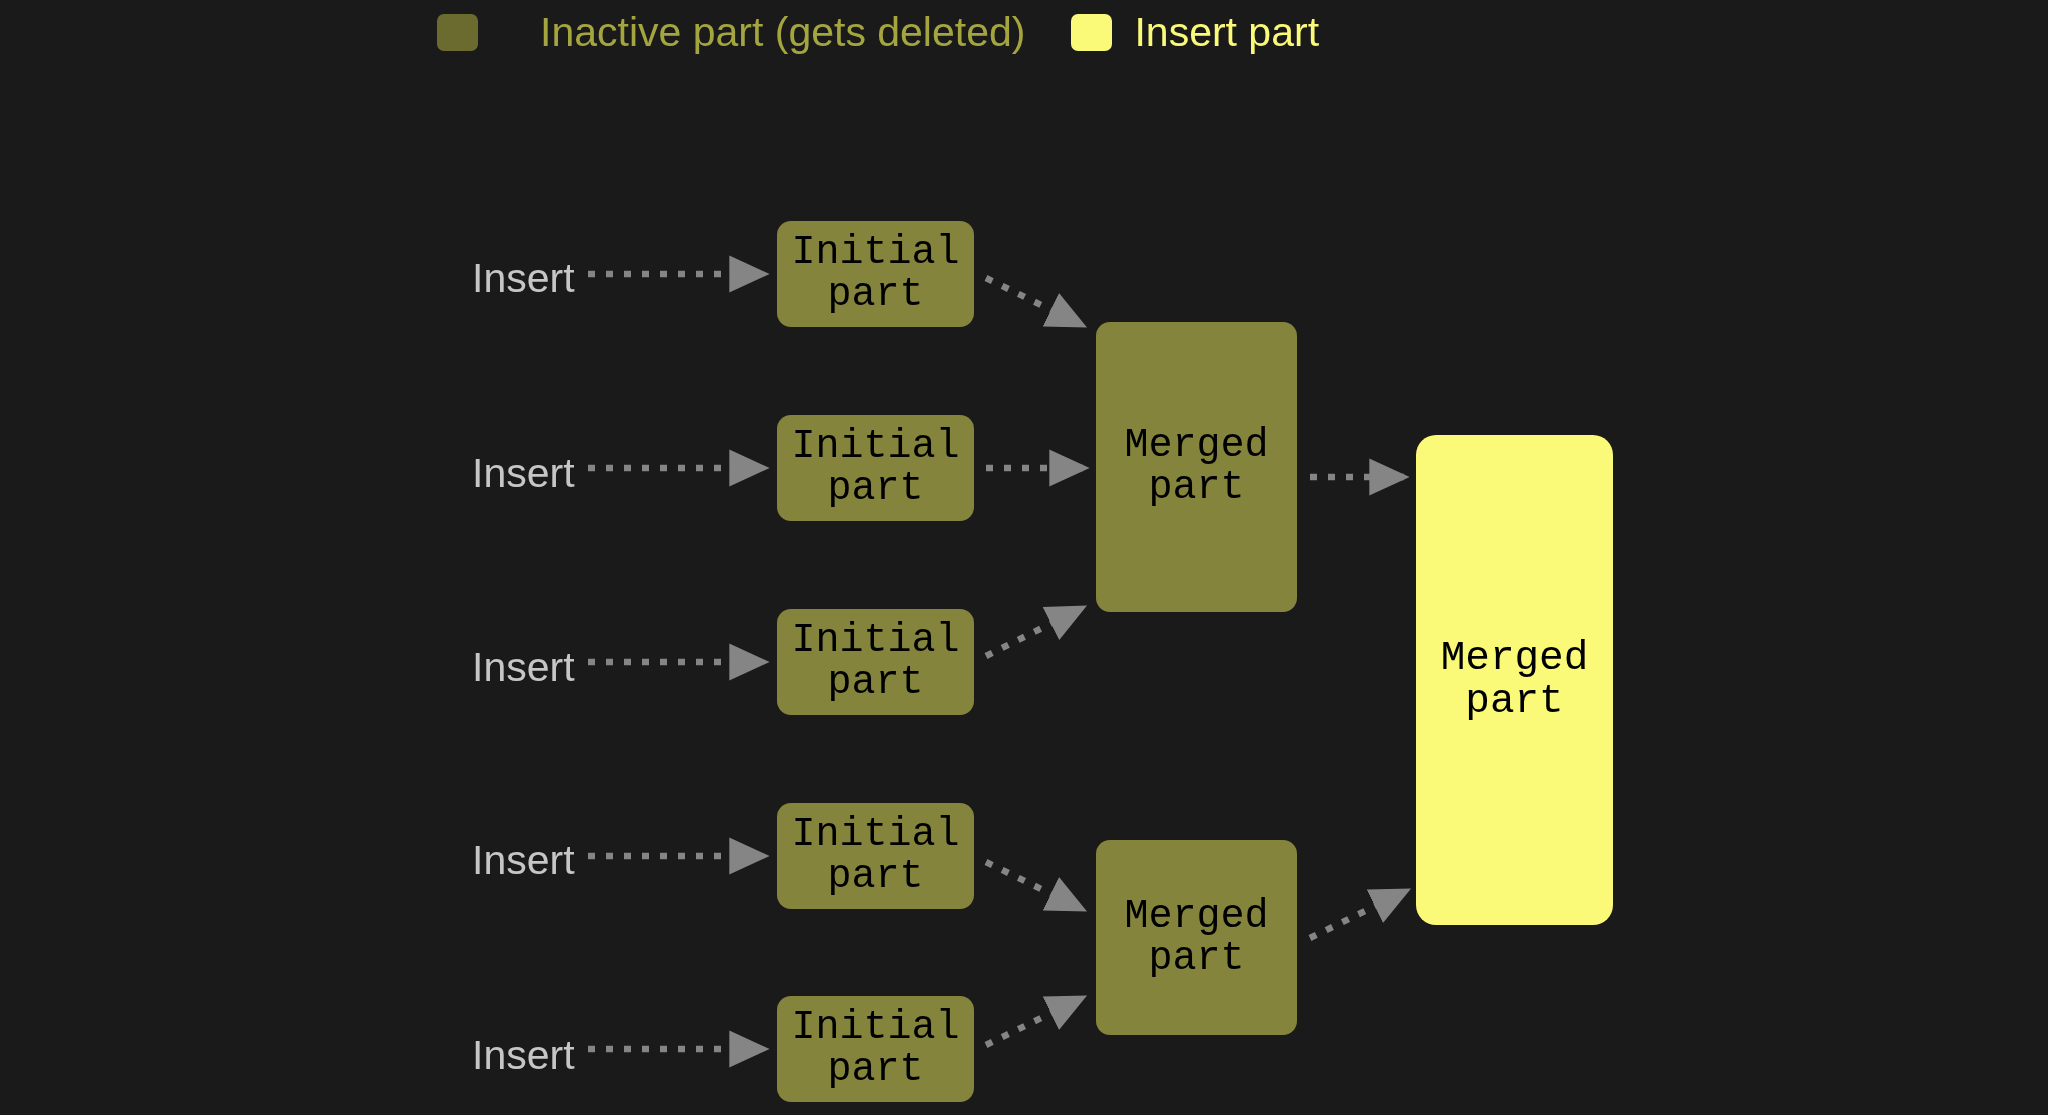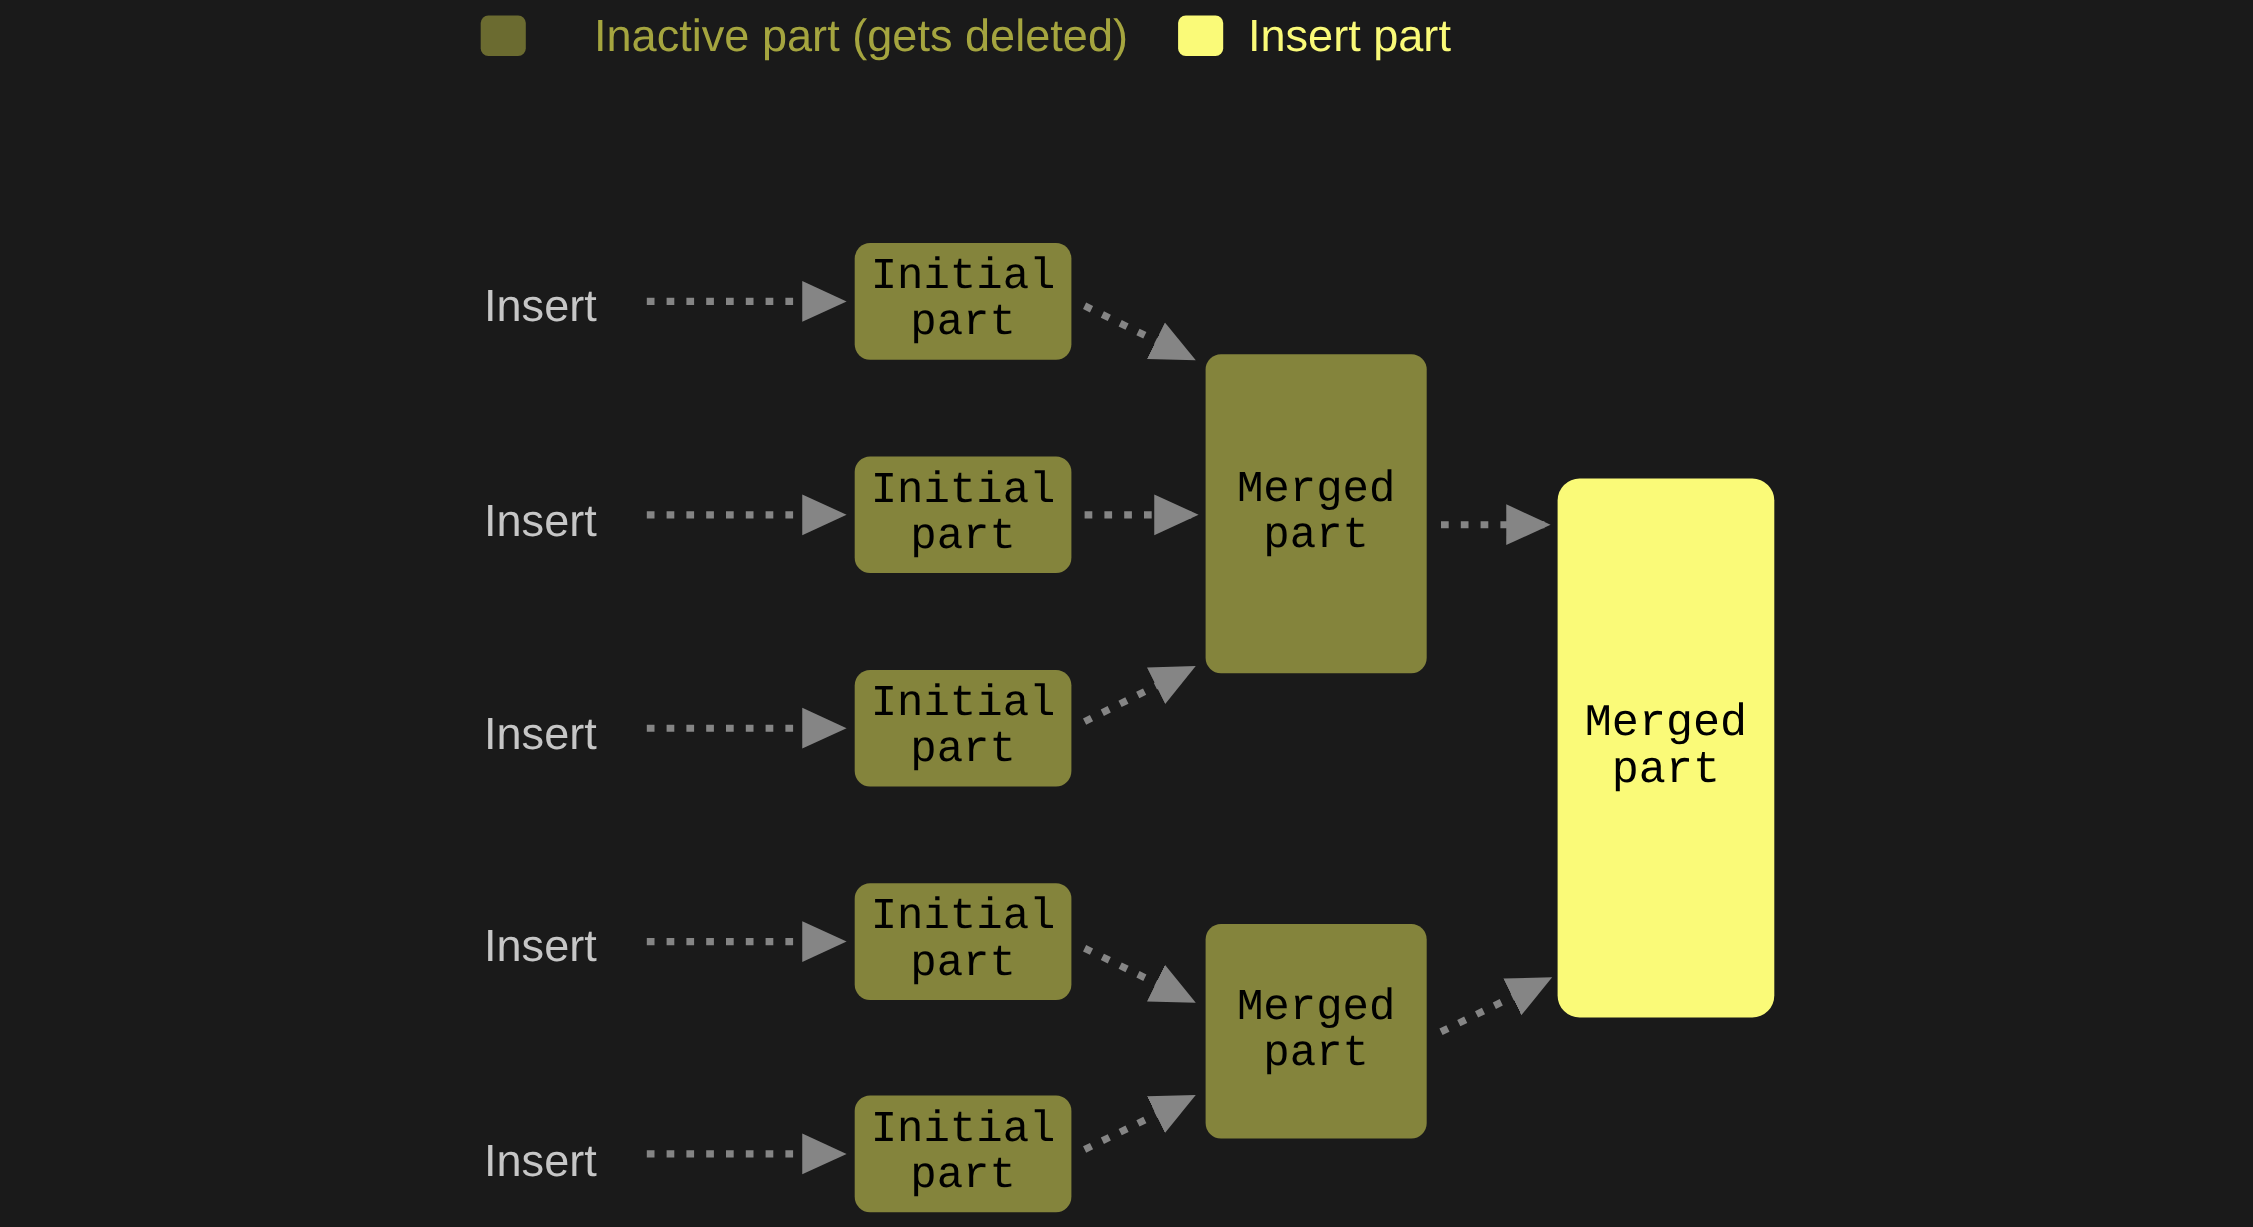--- a/index.html
+++ b/index.html
@@ -72,20 +72,21 @@
   }
   .node.inactive { background: #84843c; }
   .node.active   { background: #fafa78; border-radius: 20px; }
 
   .insert-label {
     position: absolute;
     color: #c6c6c6;
     font-size: 41px;
     line-height: 1;
     white-space: nowrap;
+    margin-left: 32px;
   }
 
   .node-initial { font-size: 40px; }
   .node-merged  { font-size: 40px; }
   .node-final   { font-size: 41px; }
 </style>
 </head>
 <body>
 
 <div id="stage">

